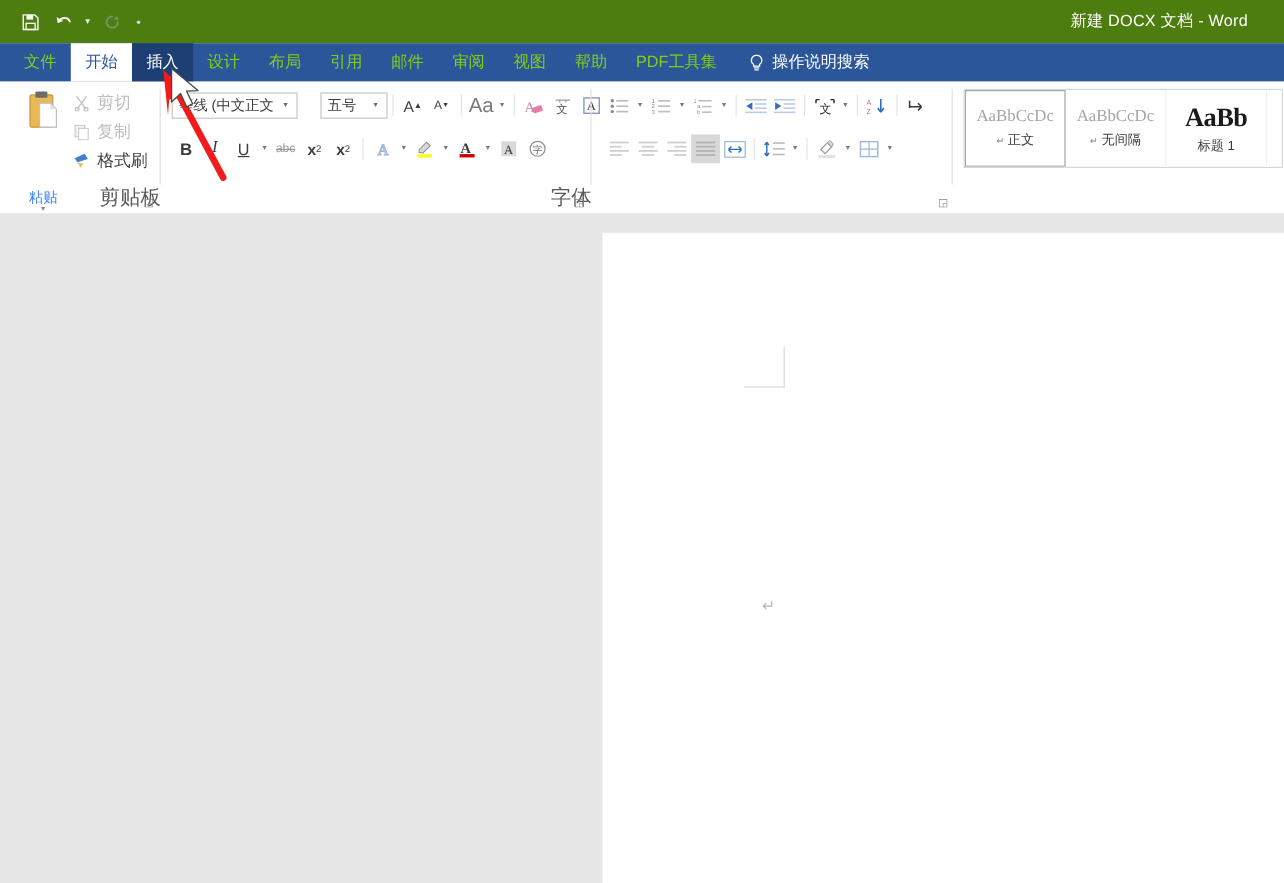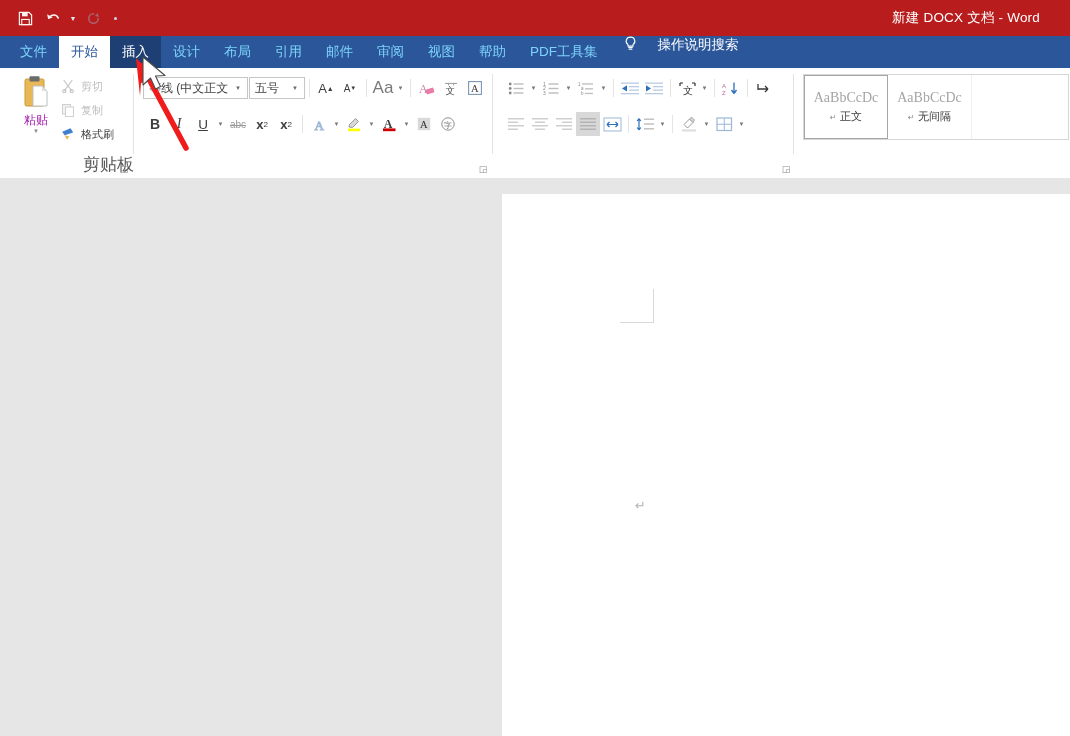--- a/index.html
+++ b/index.html
@@ -7,21 +7,21 @@
     width:1070px;height:736px;overflow:hidden;
     font-family:"Liberation Sans","DejaVu Sans",sans-serif;
     background:#ffffff;
     -webkit-font-smoothing:antialiased;
   }
   #app{position:relative;width:1070px;height:736px;}
 
   
   .titlebar{
     position:absolute;left:0;top:0;width:1070px;height:36px;
-    background:#b91c1c;color:#ffffff;
+    background:#4d7c0f;color:#ffffff;
   }
   .qat{position:absolute;left:12px;top:0;height:36px;display:flex;align-items:center;gap:2px;}
   .qat-btn{
     width:26px;height:26px;display:flex;align-items:center;justify-content:center;
     color:#ffffff;opacity:.95;
   }
   .qat-btn.dim{opacity:.45;}
   .qat-caret{
     width:10px;height:26px;display:flex;align-items:center;justify-content:center;
     font-size:7px;color:#dfe7f3;
@@ -34,25 +34,25 @@
   }
 
   
   .tabstrip{
     position:absolute;left:0;top:36px;width:1070px;height:32px;
     background:#2b579a;
   }
   .tabs{display:flex;align-items:stretch;height:32px;padding-left:8px;}
   .tab{
     display:flex;align-items:center;justify-content:center;
-    padding:0 12px;height:32px;font-size:13.5px;color:#7dd3fc;white-space:nowrap;
+    padding:0 12px;height:32px;font-size:13.5px;color:#84cc16;white-space:nowrap;
   }
   .tab.active{background:#ffffff;color:#2b579a;}
   .tab.pressed{background:#1e3f73;color:#ffffff;}
-  .tell-me{display:flex;gap:21px;padding:0 10px 0 14px;height:32px;color:#ffffff;font-size:13.5px;white-space:nowrap;}
+  .tell-me{display:flex;align-items:center;gap:7px;padding:0 10px 0 14px;height:32px;color:#ffffff;font-size:13.5px;white-space:nowrap;}
   .bulb{width:13px;height:15px;flex:none;}
 
   
   .ribbon{
     position:absolute;left:0;top:68px;width:1070px;height:110px;
     background:#ffffff;border-bottom:1px solid #d4d4d4;
   }
   .ribbon-row{position:relative;height:110px;}
   .grp{position:absolute;top:0;height:110px;}
   .grp-label{
@@ -66,42 +66,42 @@
   }
   .dlg:after{content:"\25F2";}
 
   
   .g-clip{left:0;width:134px;}
   .paste{
     position:absolute;left:10px;top:6px;width:52px;
     display:flex;flex-direction:column;align-items:center;gap:1px;
   }
   .paste-ico{width:34px;height:38px;position:relative;}
-  .paste-lbl{font-size:12px;color:#a21caf;line-height:14px;}
+  .paste-lbl{font-size:12px;color:#3b82f6;line-height:14px;margin-top:44px;}
   .paste-caret{font-size:6px;color:#8a8a8a;line-height:7px;}
   .clip-cmds{position:absolute;left:60px;top:6px;width:72px;}
   .cmd{
     display:flex;align-items:center;gap:5px;height:24px;
-    font-size:11px;color:#bdbdbd;white-space:nowrap;
+    font-size:14px;color:#bdbdbd;white-space:nowrap;
   }
   .cmd.on{color:#3d3d3d;}
   .cmd-ico{width:16px;height:16px;flex:none;display:flex;align-items:center;justify-content:center;}
 
   
   .g-font{left:135px;width:358px;}
   .fontrow1{position:absolute;left:8px;top:8px;display:flex;align-items:center;gap:0px;}
   .fontrow2{position:absolute;left:8px;top:44px;display:flex;align-items:center;gap:0px;}
   .combo{
     height:22px;border:1px solid #c6c6c6;background:#fff;display:flex;align-items:center;
     font-size:12px;color:#3c3c3c;padding:0 2px 0 5px;box-sizing:border-box;
   }
   .combo .txt{flex:1;overflow:hidden;white-space:nowrap;}
   .combo .cv{font-size:6px;color:#6b6b6b;padding:0 4px;}
   .combo.fname{width:105px;}
-  .combo.fsize{width:56px;margin-left:1px;}
+  .combo.fsize{width:56px;margin-left:19px;}
   .ibtn{
     width:24px;height:24px;display:flex;align-items:center;justify-content:center;
     color:#3d3d3d;font-size:12.5px;position:relative;
   }
   .ibtn.dim{color:#b9c6d6;}
   .caret{font-size:6px;color:#7a7a7a;width:11px;height:24px;display:flex;align-items:center;justify-content:center;}
   .vsep{width:1px;height:18px;background:#e4e4e4;margin:0 4px;}
   .ibtn.bold{font-weight:bold;font-size:14px;}
   .ibtn.ital{font-style:italic;font-family:"Liberation Serif",serif;font-size:14px;}
   .ibtn.und{text-decoration:underline;font-size:13.5px;}
@@ -344,20 +344,21 @@
           </svg>
         </div>
         <div class="ibtn">
           <svg width="16" height="16" viewBox="0 0 16 16" aria-hidden="true">
             <circle cx="8" cy="8" r="6.2" fill="none" stroke="#8f8f8f" stroke-width="1"></circle>
             <text x="4" y="11.5" font-family="DejaVu Sans, sans-serif" font-size="8" fill="#6a6a6a">字</text>
           </svg>
         </div>
       </div>
 
+      <div class="grp-label">字体</div>
       <div class="dlg" style="left:342px;"></div>
       <div class="grp-sep" style="right:0;"></div>
     </div>
 
     <div class="grp g-para">
       <div class="pr1">
         <div class="pbtn">
           <svg width="17" height="15" viewBox="0 0 17 15" aria-hidden="true">
             <circle cx="2.2" cy="3" r="1.4" fill="#8a8a8a"></circle>
                 <rect x="5.5" y="2.3" width="10" height="1.4" fill="#bdbdbd"></rect>
@@ -515,20 +516,24 @@
             <span>正文</span>
           </span>
         </div>
         <div class="sty">
           <span class="sty-prev">AaBbCcDc</span>
           <span class="sty-name">
             <span class="pil">↵</span>
             <span>无间隔</span>
           </span>
         </div>
+        <div class="sty">
+          <span class="sty-prev h1">AaBb</span>
+          <span class="sty-name">标题 1</span>
+        </div>
         <div class="sty" style="border-right:none;">
 
           <span class="sty-name"></span>
         </div>
       </div>
     </div>
 
    </div>
   </div>
 

